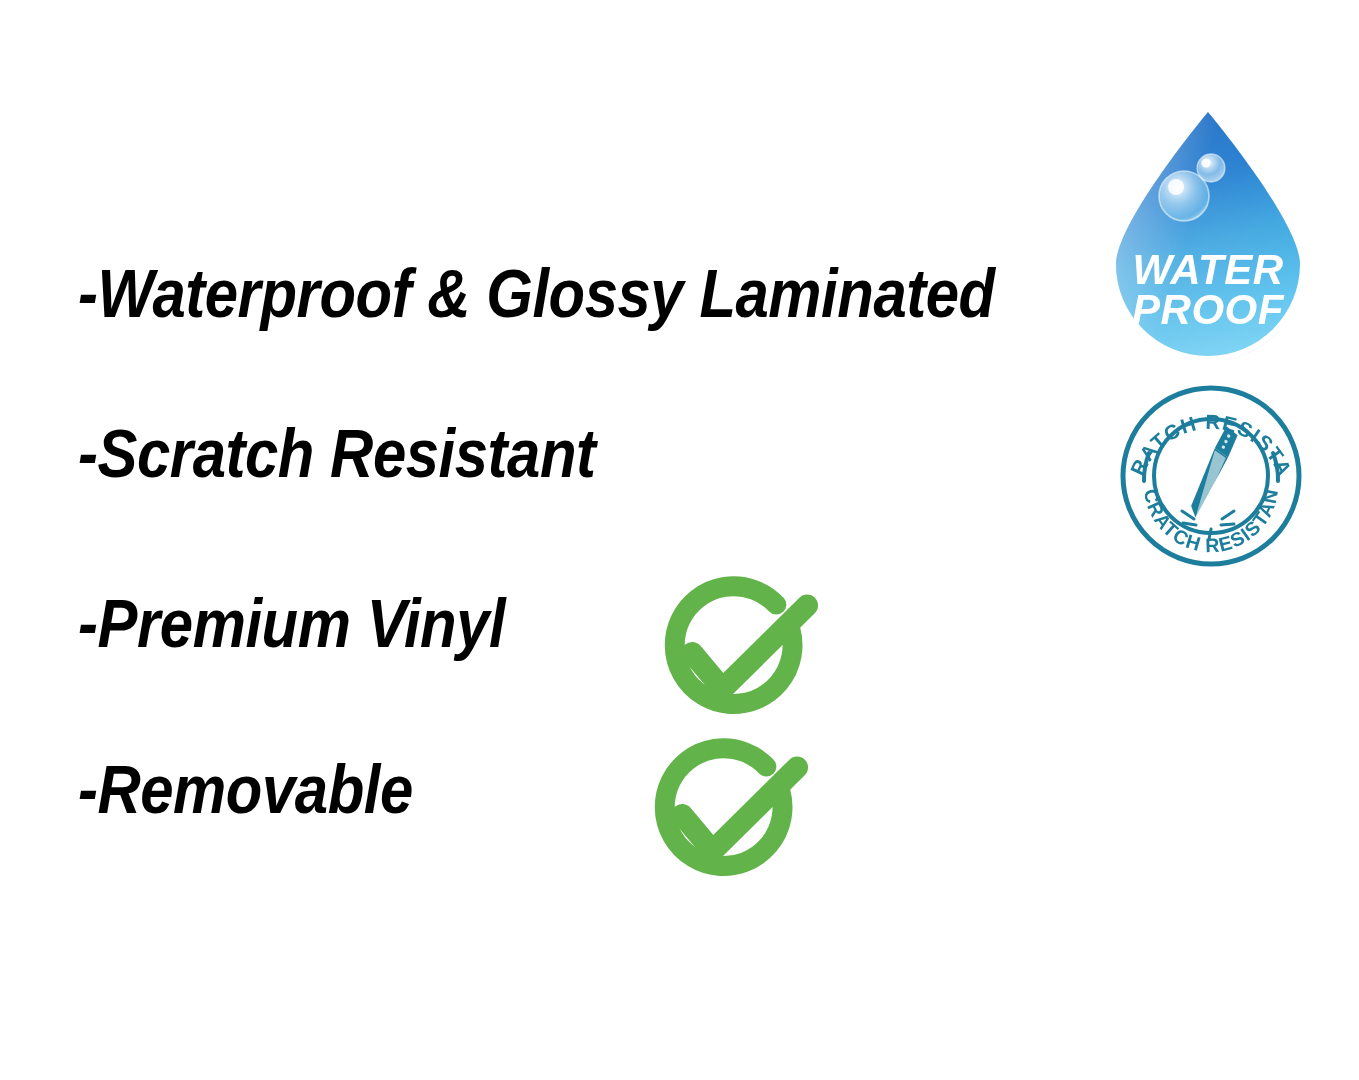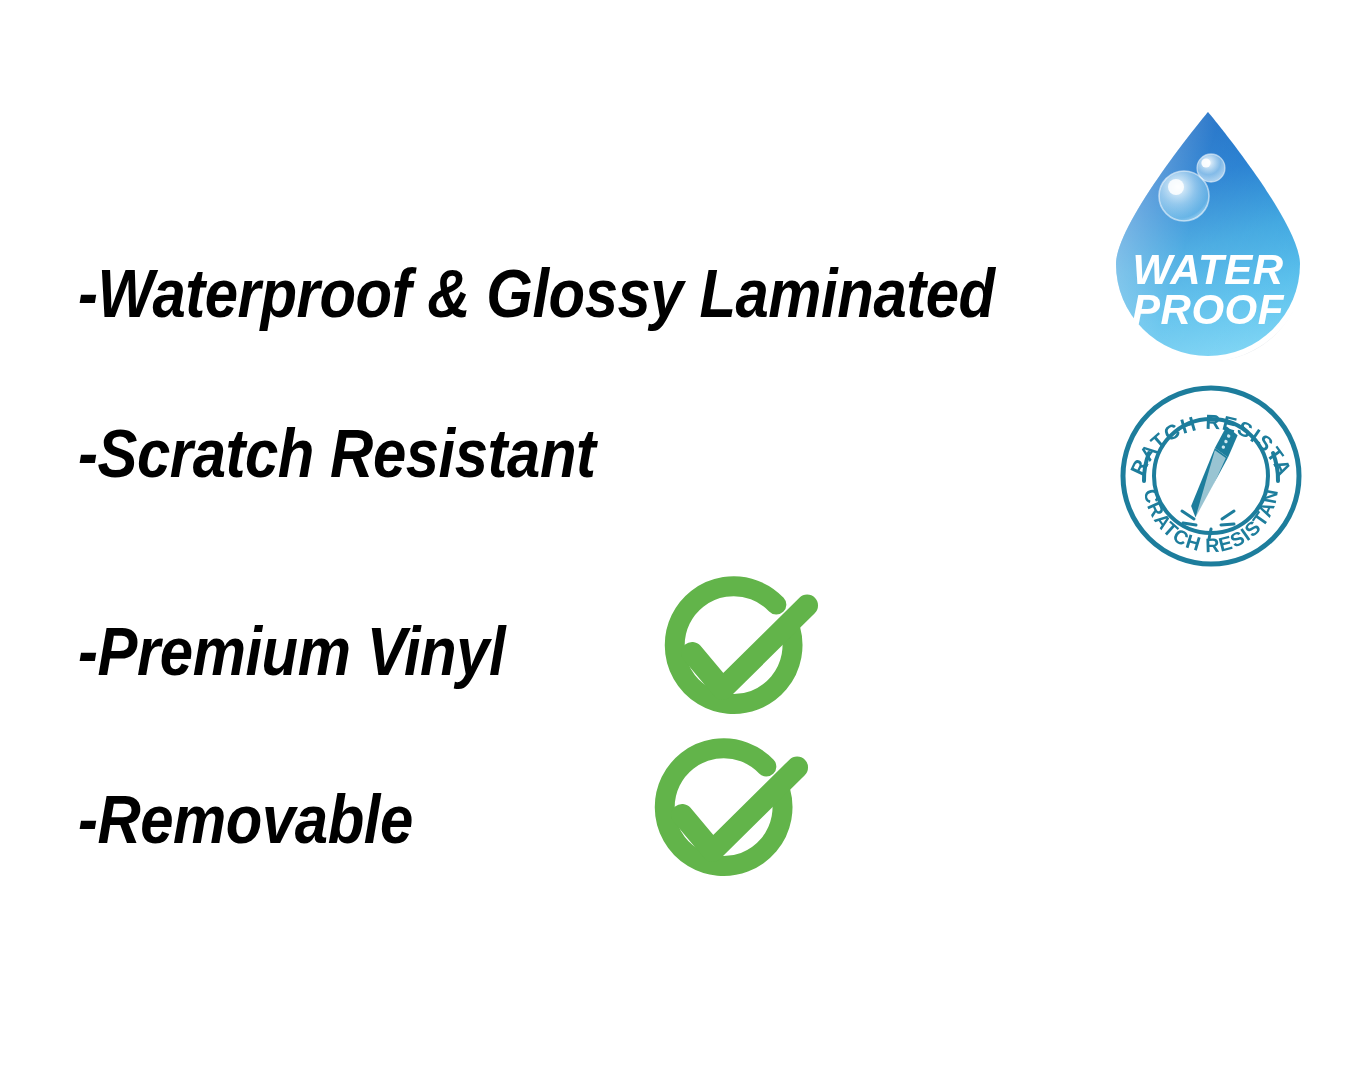--- a/index.html
+++ b/index.html
@@ -43,22 +43,22 @@
     font-style: italic;
     font-size: 68px;
     line-height: 68px;
     letter-spacing: -0.5px;
     color: #000000;
     transform: scaleX(0.88);
     transform-origin: left center;
   }
   #row-0 { top: 258px; }
   #row-1 { top: 418px; }
-  #row-2 { top: 616px; text-align: right; }
-  #row-3 { top: 784px; text-align: center; }
+  #row-2 { top: 588px; text-align: right; }
+  #row-3 { top: 754px; text-align: center; }
 
   
   .check-icon {
     position: absolute;
     width: 190px;
     height: 190px;
   }
   #check-0 { left: 638px; top: 556px; }
   #check-1 { left: 628px; top: 718px; }
 

